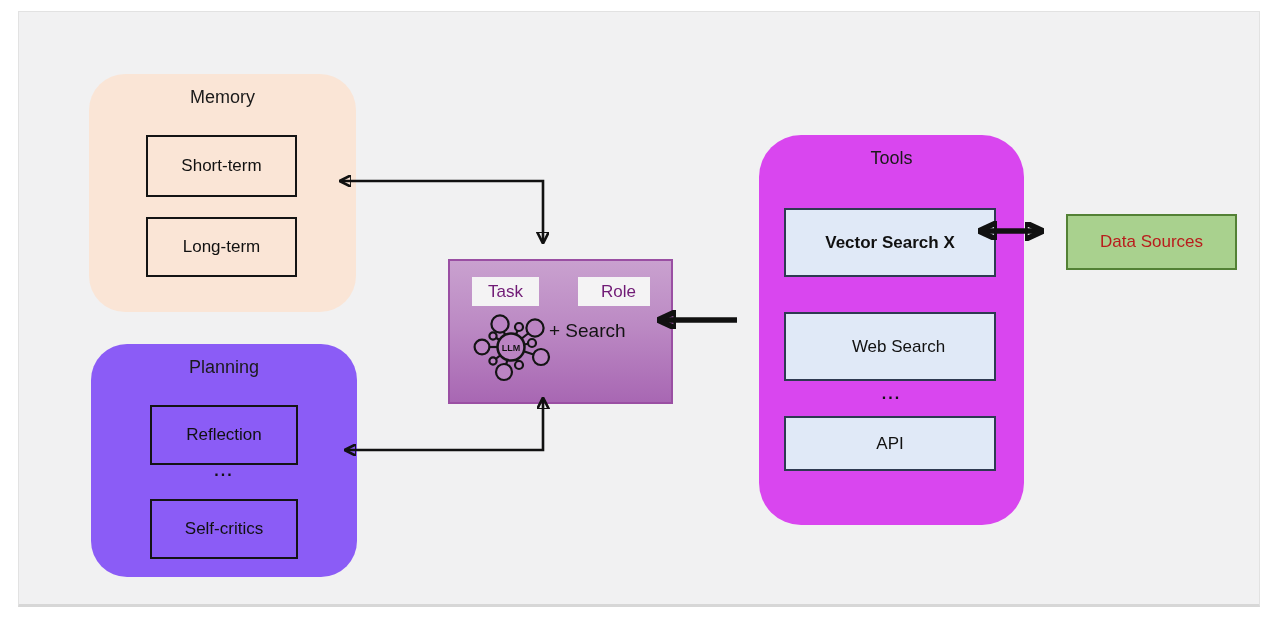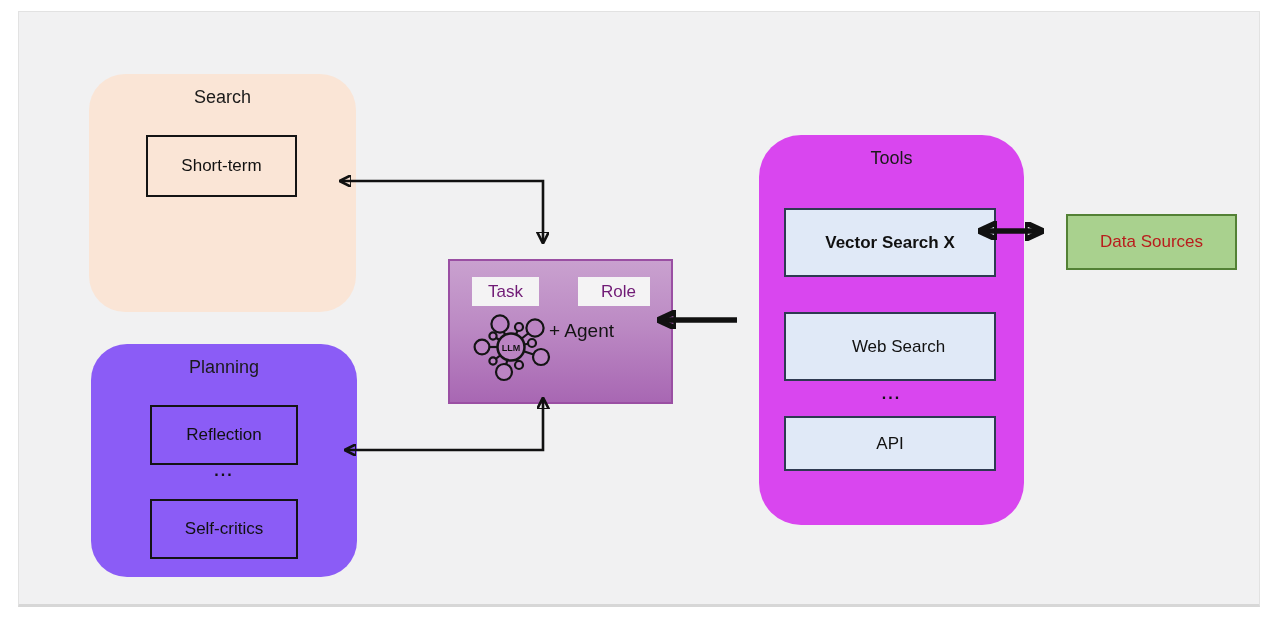--- a/index.html
+++ b/index.html
@@ -94,22 +94,23 @@
   .thin  { stroke-width: 2.6px; }
   .thick { stroke-width: 5.5px; }
 </style>
 </head>
 <body>
 
 <div class="page">
   <div class="canvas">
 
     <div class="group memory-group">
-      <div class="group-title">Search</div>
+      <div class="group-title">Memory</div>
       <div class="item memory-item short-term">Short-term</div>
+      <div class="item memory-item long-term">Long-term</div>
     </div>
 
     <div class="group planning-group">
       <div class="group-title">Planning</div>
       <div class="item planning-item reflection">Reflection</div>
       <div class="ellipsis planning-ellipsis">...</div>
       <div class="item planning-item self-critics">Self-critics</div>
     </div>
 
     <div class="agent-box">
@@ -136,21 +137,21 @@
           <circle cx="11" cy="35" r="7.4"></circle>
           <circle cx="61" cy="31" r="4"></circle>
           <circle cx="70" cy="45" r="8"></circle>
           <circle cx="22" cy="49" r="3.6"></circle>
           <circle cx="48" cy="53" r="4"></circle>
           <circle cx="33" cy="60" r="8"></circle>
           <circle cx="40" cy="35" r="13.5" stroke-width="2.5"></circle>
         </g>
         <text x="40" y="38.5" text-anchor="middle" font-size="9" font-weight="bold" font-family="Liberation Sans, sans-serif" fill="#141414">LLM</text>
       </svg>
-      <div class="agent-text">+ Agent</div>
+      <div class="agent-text">+ Search</div>
     </div>
 
     <div class="group tools-group">
       <div class="group-title">Tools</div>
       <div class="item tools-item vector-search">Vector Search X</div>
       <div class="item tools-item web-search">Web Search</div>
       <div class="ellipsis tools-ellipsis">...</div>
       <div class="item tools-item api">API</div>
     </div>
 

